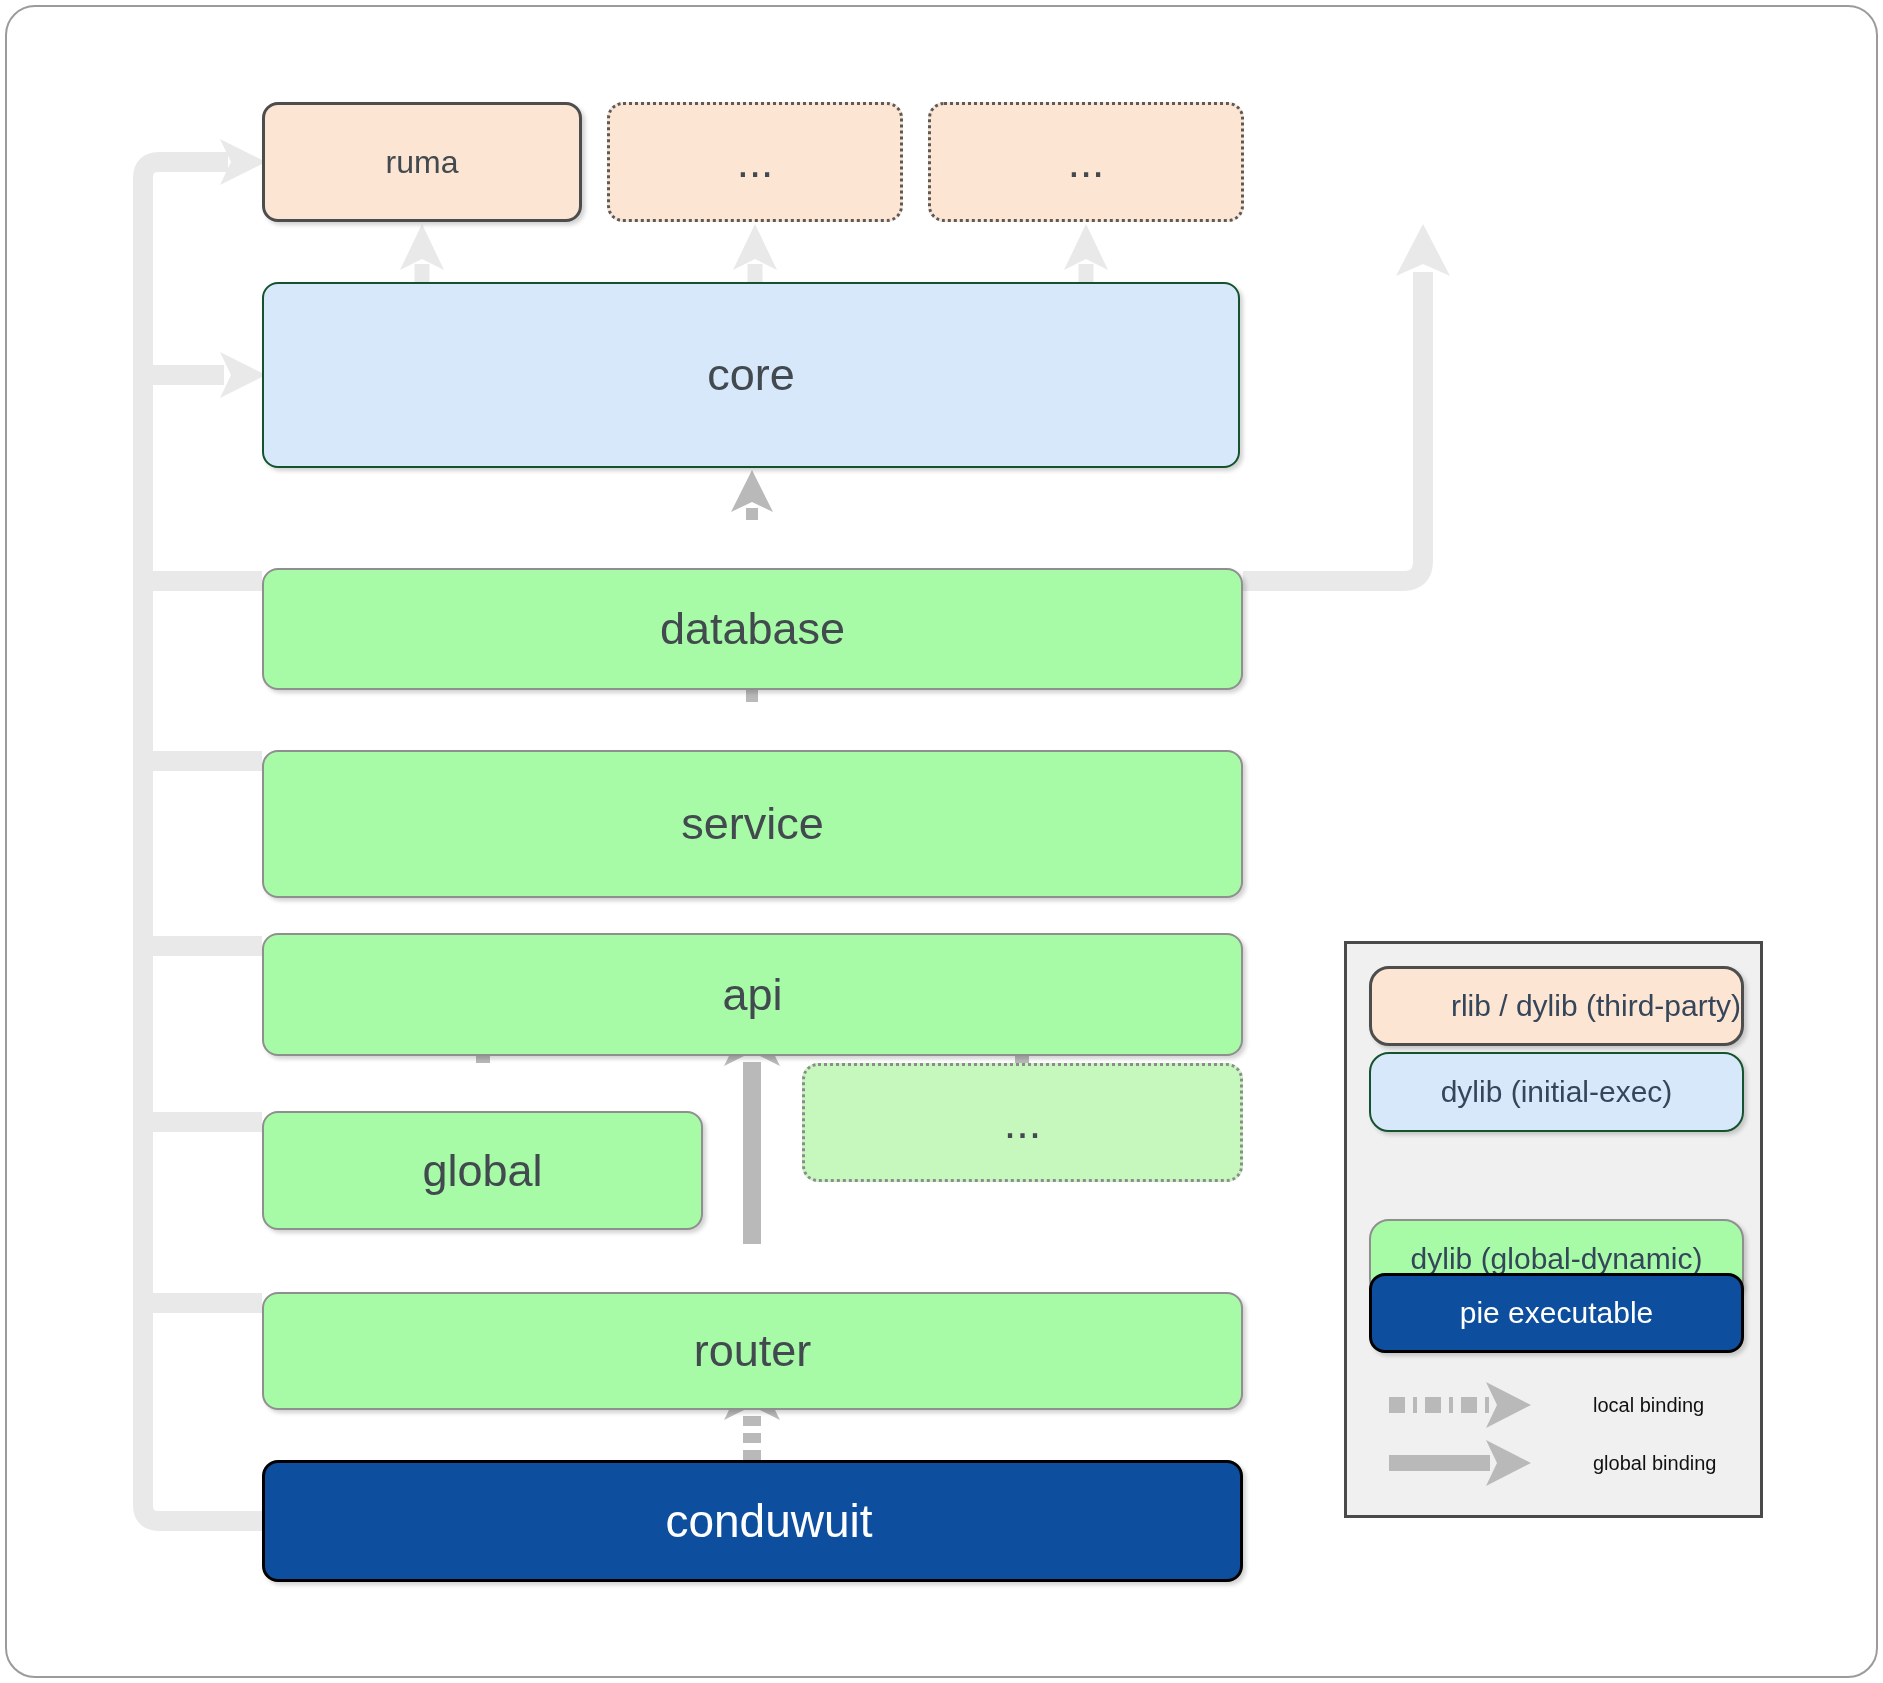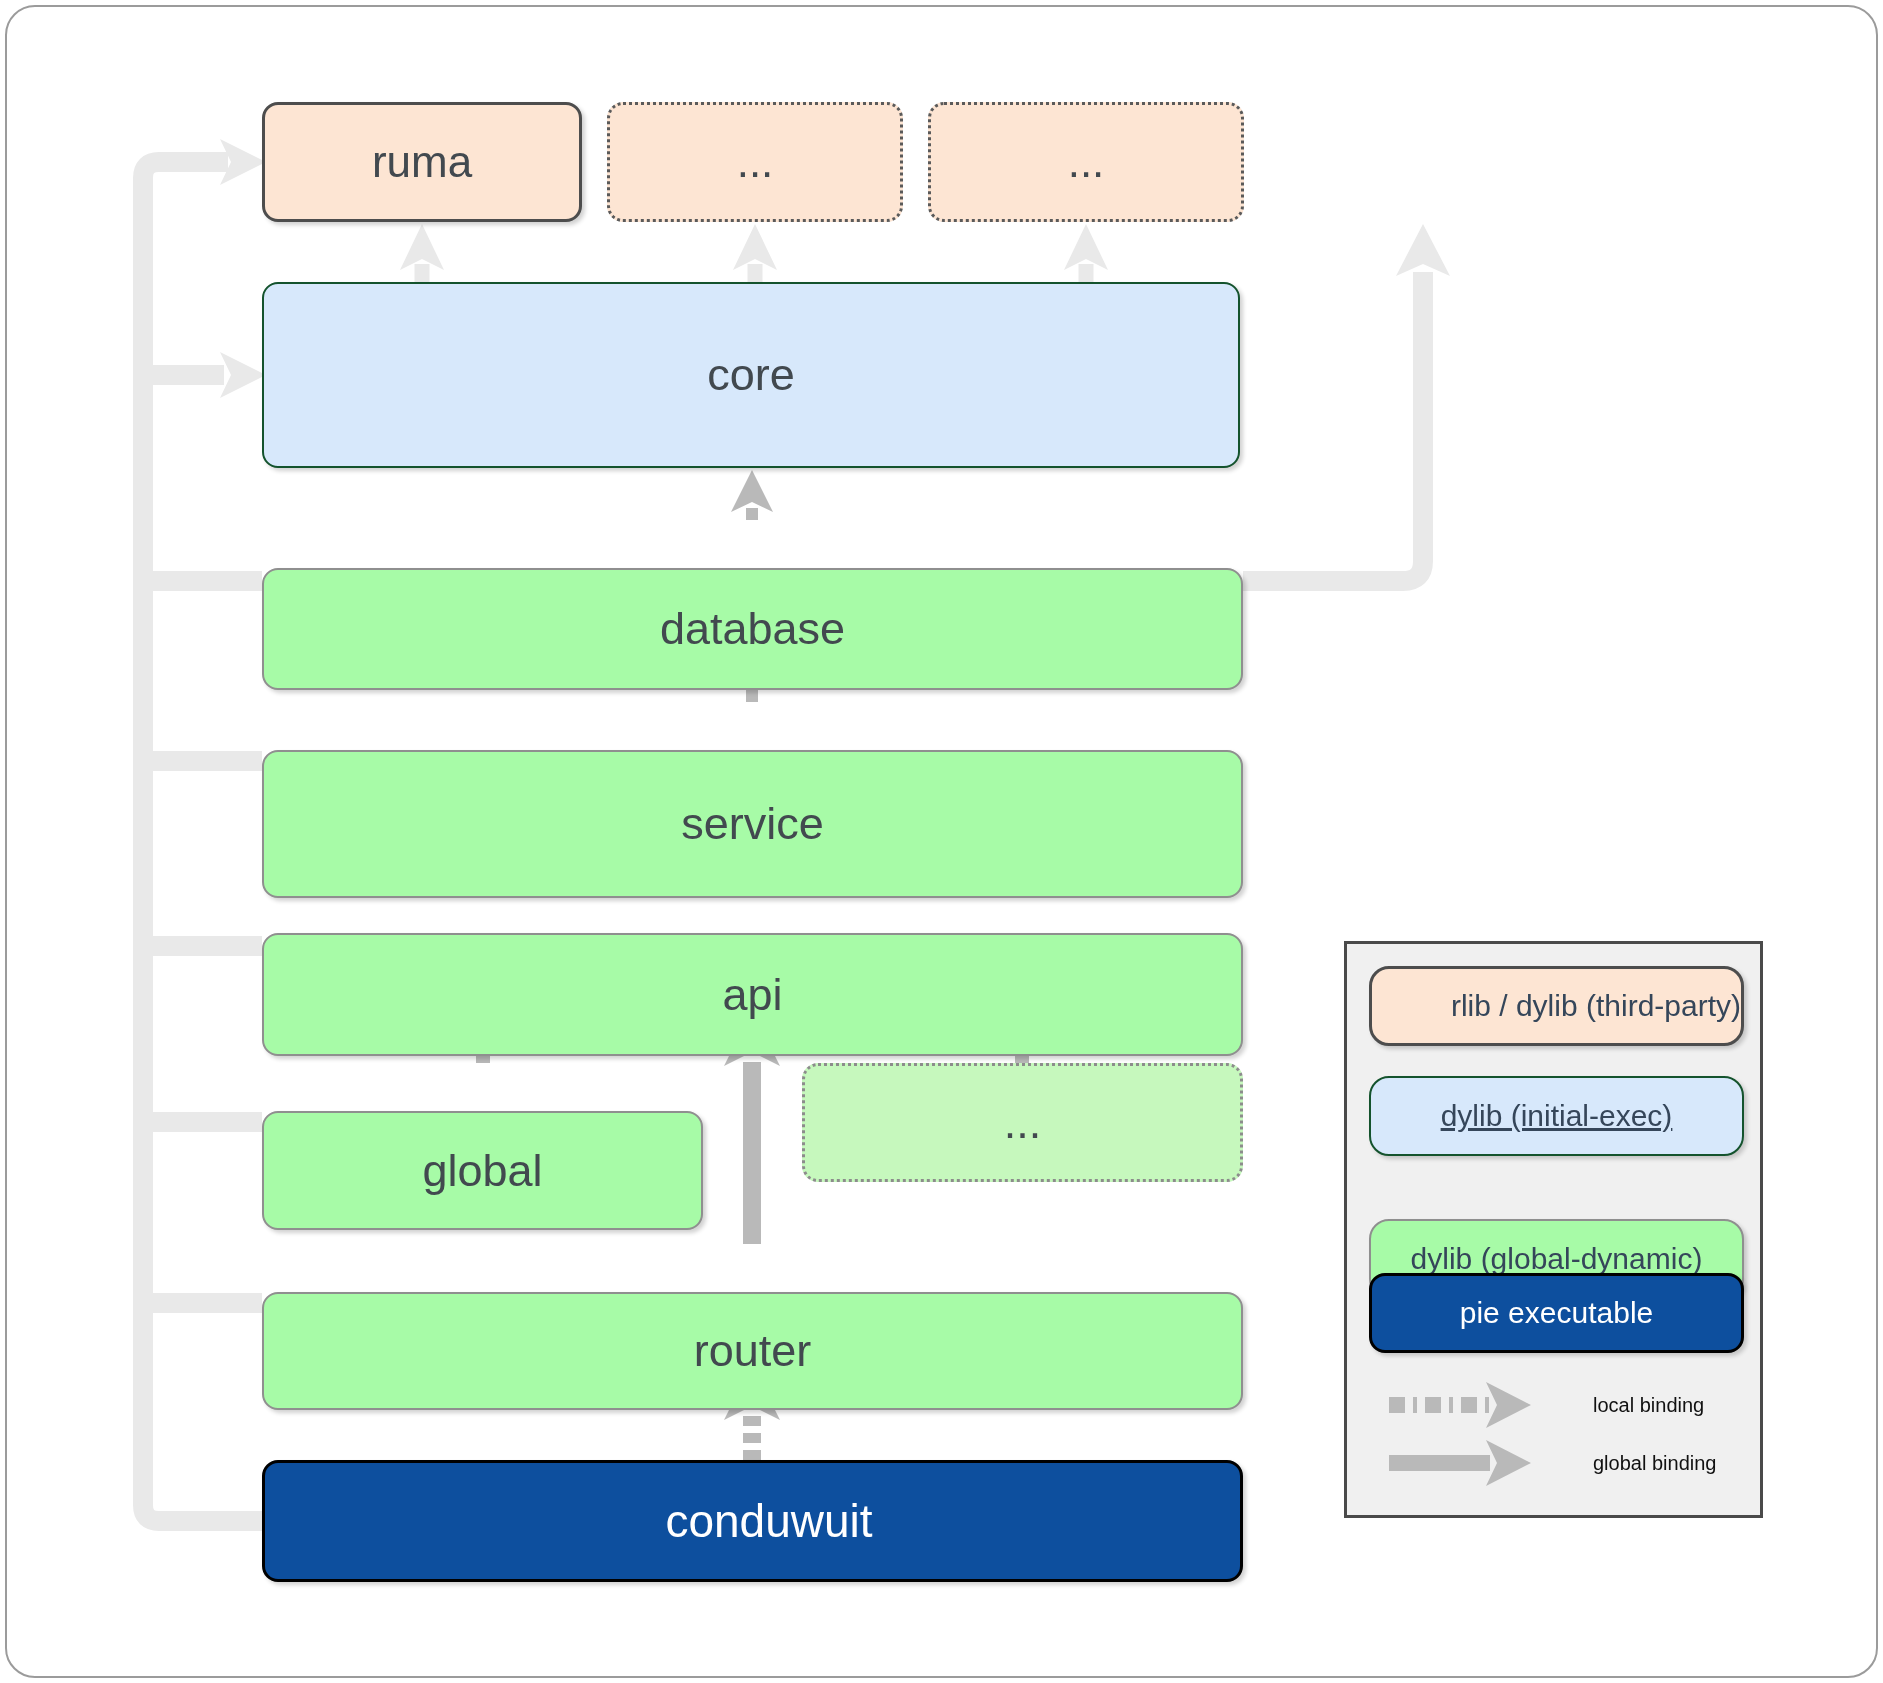--- a/index.html
+++ b/index.html
@@ -65,21 +65,21 @@
     <path class="marrow" stroke-width="14" d="M 483,1063 L 483,1050"></path>
     <path class="mhead" d="M 483,1010 L 506,1056 L 483,1045 L 460,1056 Z"></path>
     <path class="marrow" stroke-width="14" d="M 1022,1063 L 1022,1050"></path>
     <path class="mhead" d="M 1022,1010 L 1045,1056 L 1022,1045 L 999,1056 Z"></path>
     <path class="marrow" stroke-width="18" d="M 752,1244 L 752,1062"></path>
     <path class="mhead" d="M 752,1010 L 780,1066 L 752,1052 L 724,1066 Z"></path>
     <path class="marrow" stroke-width="18" stroke-dasharray="10 7" d="M 752,1460 L 752,1416"></path>
     <path class="mhead" d="M 752,1364 L 780,1420 L 752,1406 L 724,1420 Z"></path>
   </svg>
 
-  <div class="node peach shadow" style="left:262px;top:102px;width:320px;height:120px;font-size:44px;">
+  <div class="node peach shadow" style="left:262px;top:102px;width:320px;height:120px;font-size:32px;">
       <span>ruma</span>
     </div>
   <div class="node peach dotted" style="left:607px;top:102px;width:296px;height:120px;font-size:44px;">
       <span>...</span>
     </div>
   <div class="node peach dotted" style="left:928px;top:102px;width:316px;height:120px;font-size:44px;">
       <span>...</span>
     </div>
 
   <div class="node blue shadow" style="left:262px;top:282px;width:978px;height:186px;">
@@ -104,21 +104,21 @@
       <span>router</span>
     </div>
   <div class="node navy shadow" style="left:262px;top:1460px;width:981px;height:122px;font-size:46px;padding-left:33px;">
       <span>conduwuit</span>
     </div>
 
   <div class="legend">
     <div class="node peach shadow" style="top:22px;justify-content:flex-end;">
         <span>rlib / dylib (third-party)</span>
       </div>
-    <div class="node blue shadow" style="top:132px;text-decoration:underline;">
+    <div class="node blue shadow" style="top:108px;">
         <span>dylib (initial-exec)</span>
       </div>
     <div class="node green shadow" style="top:227px;">
         <span>dylib (global-dynamic)</span>
       </div>
     <div class="node navy shadow" style="top:329px;">
         <span>pie executable</span>
       </div>
 
     <div class="bindrow" style="top:436px;">

